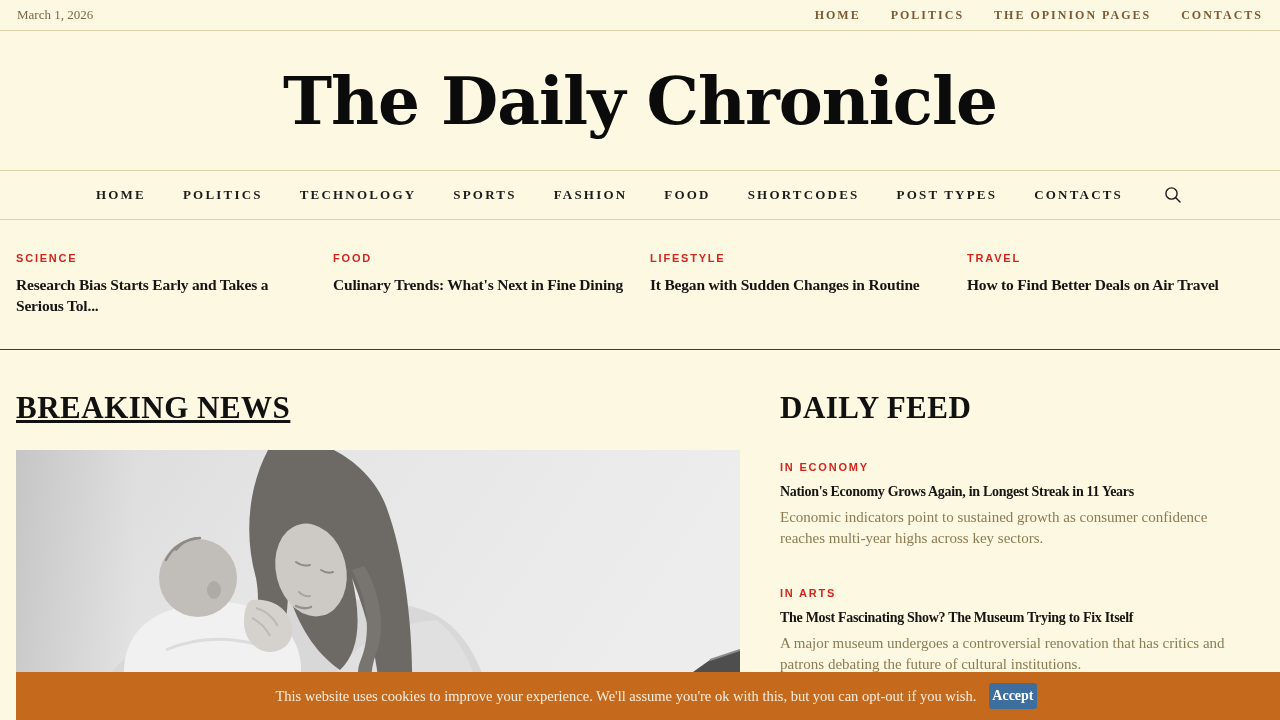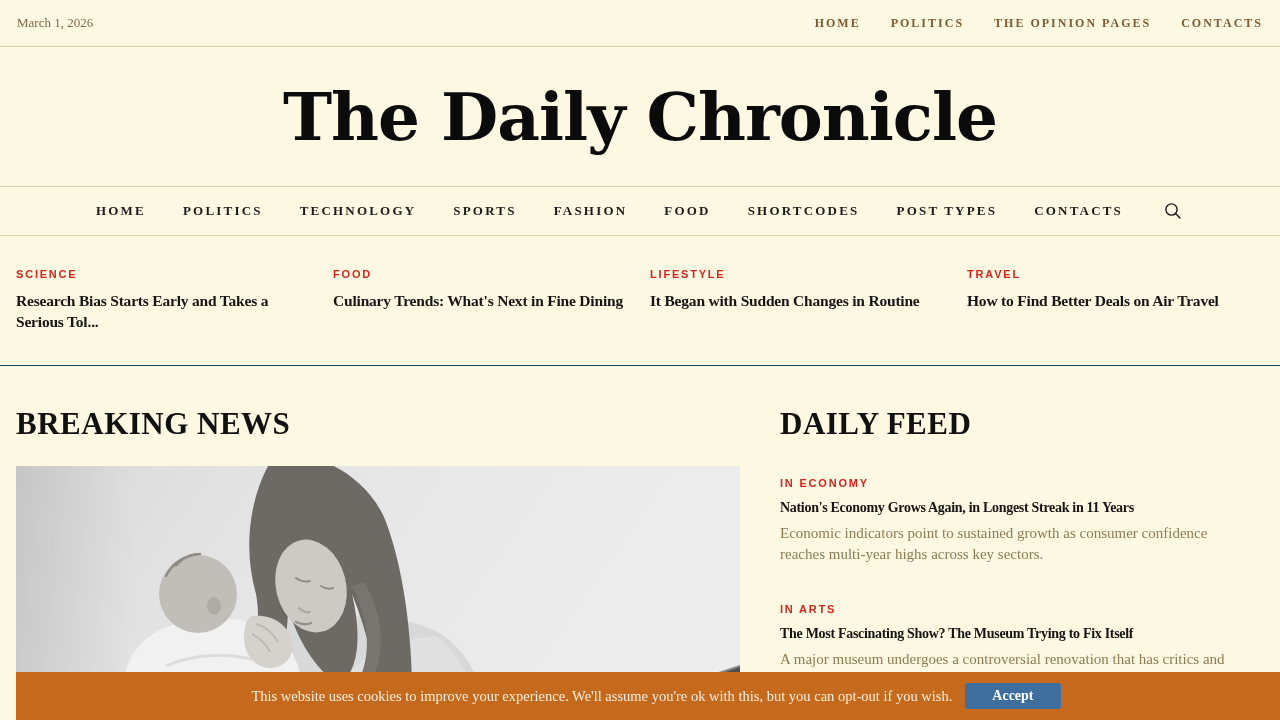--- a/index.html
+++ b/index.html
@@ -6,21 +6,21 @@
   html, body { width: 1280px; height: 720px; overflow: hidden; }
   body {
     background: #fcf8e1;
     font-family: "Liberation Serif", serif;
     position: relative;
   }
   a { text-decoration: none; color: inherit; cursor: pointer; }
 
   
   .topbar {
-    height: 47px;
+    height: 31px;
     display: flex;
     align-items: center;
     justify-content: space-between;
     padding: 0 17px;
     border-bottom: 1px solid #dcd2a9;
   }
   .topbar-date {
     font-size: 13px;
     color: #7c6847;
   }
@@ -102,21 +102,21 @@
     gap: 40px;
     padding: 41px 16px 0;
   }
   .section-heading {
     font-size: 31px;
     font-weight: 700;
     letter-spacing: 0.5px;
     color: #111111;
     line-height: 1.1;
   }
-  .breaking .section-heading { margin-bottom: 25px; }
+  .breaking .section-heading { margin-bottom: 25px; text-decoration: underline; }
   .feed .section-heading { margin-bottom: 32px; }
 
   .hero {
     width: 724px;
     height: 262px;
     overflow: hidden;
     background: #e2e2e2;
     cursor: pointer;
   }
   .hero svg { display: block; }
@@ -156,21 +156,21 @@
     color: #f7eedf;
   }
   .accept-btn {
     background: #3e6e9e;
     color: #ffffff;
     border: none;
     border-radius: 3px;
     font-family: "Liberation Serif", serif;
     font-weight: 700;
     font-size: 14px;
-    padding: 5px 27px;
+    padding: 5px 3px;
     cursor: pointer;
   }
 </style>
 </head>
 <body>
 
 <header class="topbar">
   <span class="topbar-date">March 1, 2026</span>
   <nav class="topbar-nav">
     <a>HOME</a>

